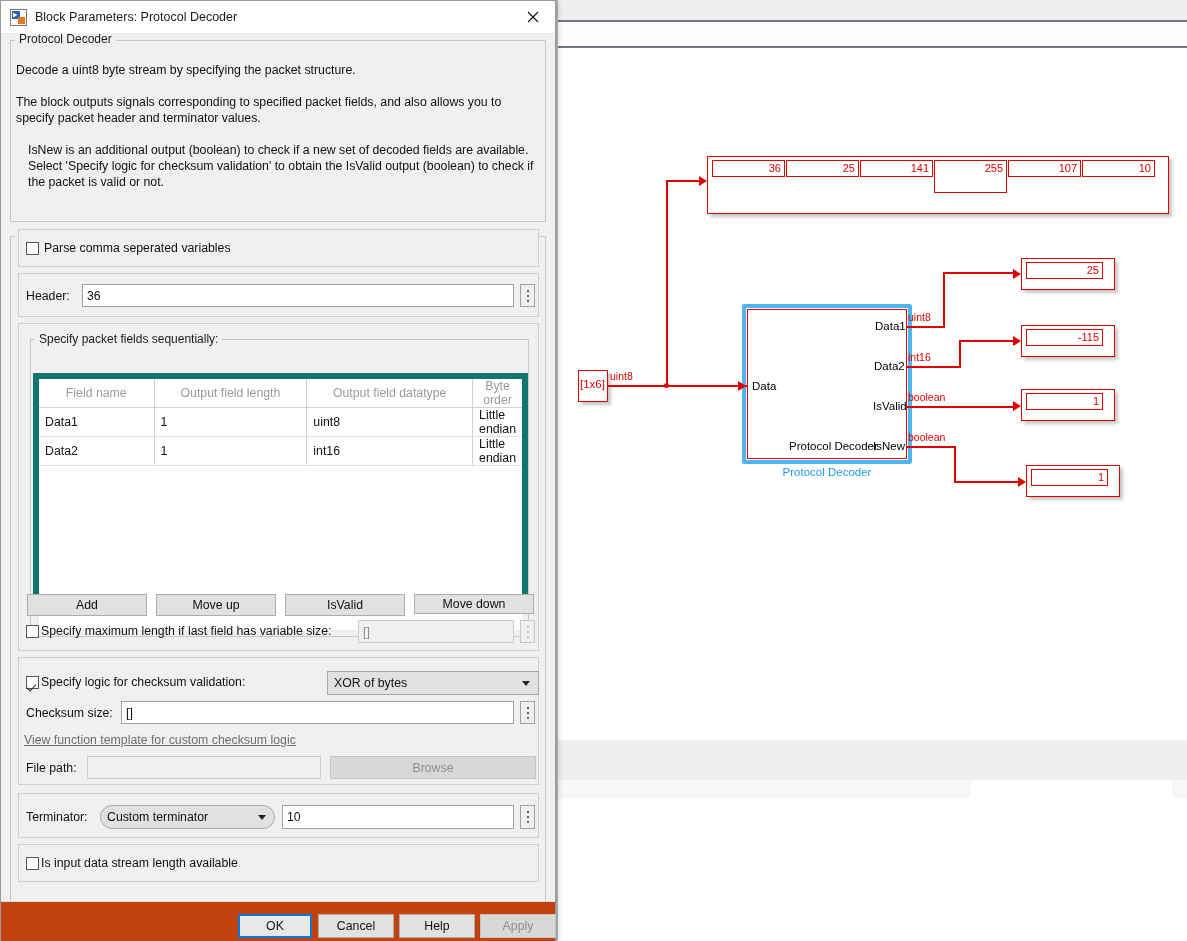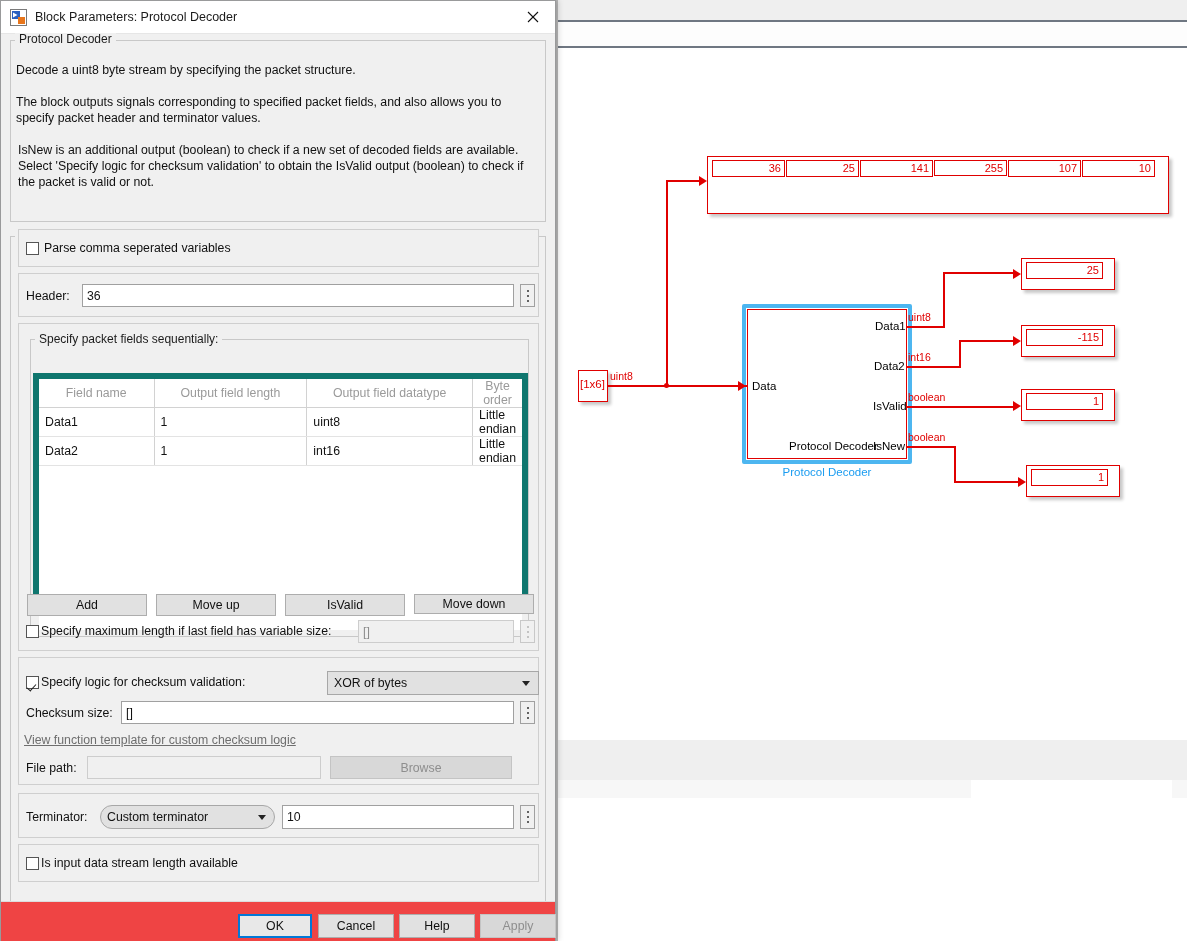--- a/index.html
+++ b/index.html
@@ -96,21 +96,21 @@
   .tbl{position:absolute;box-sizing:border-box;background:#fff;border:6px solid #0f766e;}
   .tbl table{border-collapse:collapse;width:100%;font-size:12.3px;}
   .tbl th{font-weight:normal;color:#9a9a9a;background:#fff;border-right:1px solid #d2d2d2;
           border-bottom:1px solid #d2d2d2;height:22px;padding:0 6px;text-align:center;}
   .tbl th:last-child{border-right:none;}
   .tbl td{color:#111;background:#fff;border-right:1px solid #d2d2d2;border-bottom:1px solid #e3e3e3;
           height:22px;padding:0 6px;text-align:left;}
   .tbl td:last-child{border-right:none;}
   .tbl-filler{background:#fff;}
 
-  .dlg-footer{position:absolute;left:0;top:900px;width:554px;height:39px;background:#ef4444;
+  .dlg-footer{position:absolute;left:0;top:900px;width:554px;height:39px;background:#c2410c;
               border-top:1px solid #dcdcdc;}
 </style>
 </head>
 <body>
 
 <div id="canvas">
 
   <div class="toolstrip-top"></div>
   <div class="toolstrip-mid"></div>
   <div class="canvas-area"></div>
@@ -118,21 +118,21 @@
   <div class="statusbar-2"></div>
   <div class="statusbar-3">
     
   </div>
   <div class="canvas-bottom"></div>
 
   <div class="sl-block" style="left:707px;top:156px;width:462px;height:58px;">
     <div class="sl-disp-cell" style="left:4px;top:3px;width:73px;height:17px;">36</div>
     <div class="sl-disp-cell" style="left:78px;top:3px;width:73px;height:17px;">25</div>
     <div class="sl-disp-cell" style="left:152px;top:3px;width:73px;height:17px;">141</div>
-    <div class="sl-disp-cell" style="left:226px;top:3px;width:73px;height:16px;">255</div>
+    <div class="sl-disp-cell" style="left:226px;top:3px;width:73px;height:33px;">255</div>
     <div class="sl-disp-cell" style="left:300px;top:3px;width:73px;height:17px;">107</div>
     <div class="sl-disp-cell" style="left:374px;top:3px;width:73px;height:17px;">10</div>
   </div>
 
   <div class="sl-block" style="left:578px;top:370px;width:30px;height:32px;"></div>
   <div class="sl-const-text" style="left:580px;top:378px;">[1x6]</div>
   <div class="sl-sig-label" style="left:610px;top:370px;">uint8</div>
 
   <div class="sl-selglow" style="left:742px;top:304px;width:170px;height:160px;"></div>
   <div class="sl-block" style="left:747px;top:309px;width:160px;height:150px;box-shadow:none;"></div>
@@ -214,21 +214,21 @@
     </div>
   </div>
 
   <div class="dlg-body">
 
     <div class="group" style="left:9px;top:7px;width:536px;height:182px;"></div>
     <div class="group-title" style="left:14px;top:-1px;">Protocol Decoder</div>
 
     <div class="desc" style="left:15px;top:29px;width:522px;">Decode a uint8 byte stream by specifying the packet structure.</div>
     <div class="desc" style="left:15px;top:61px;width:518px;">The block outputs signals corresponding to specified packet fields, and also allows you to specify packet header and terminator values.</div>
-    <div class="desc" style="left:17px;top:109px;width:525px;">IsNew is an additional output (boolean) to check if a new set of decoded fields are available. Select 'Specify logic for checksum validation' to obtain the IsValid output (boolean) to check if the packet is valid or not.</div>
+    <div class="desc" style="left:27px;top:109px;width:525px;">IsNew is an additional output (boolean) to check if a new set of decoded fields are available. Select 'Specify logic for checksum validation' to obtain the IsValid output (boolean) to check if the packet is valid or not.</div>
 
     <div class="group" style="left:9px;top:203px;width:536px;height:684px;"></div>
     <div class="group-title" style="left:14px;top:196px;">Parameters</div>
 
     <div class="sunken" style="left:17px;top:196px;width:521px;height:38px;"></div>
     <div class="chk" style="left:25px;top:209px;"></div>
     <div class="lbl" style="left:43px;top:208px;">Parse comma seperated variables</div>
 
     <div class="sunken" style="left:17px;top:240px;width:521px;height:44px;"></div>
     <div class="lbl" style="left:25px;top:256px;">Header:</div>
@@ -300,21 +300,21 @@
     <div class="spin3" style="left:519px;top:668px;">
         <i></i>
         <i></i>
         <i></i>
       </div>
 
     <div class="linklike" style="left:23px;top:700px;">View function template for custom checksum logic</div>
 
     <div class="lbl" style="left:25px;top:728px;">File path:</div>
     <input class="textbox disabled" style="left: 86px; top: 723px; width: 234px; height: 23px;" disabled="" value="">
-    <div class="btn disabled" style="left:329px;top:723px;width:182px;height:23px;">Browse</div>
+    <div class="btn disabled" style="left:329px;top:723px;width:206px;height:23px;">Browse</div>
 
     <div class="sunken" style="left:17px;top:760px;width:521px;height:45px;"></div>
     <div class="lbl" style="left:25px;top:777px;">Terminator:</div>
     <div class="combo" style="left:99px;top:772px;width:175px;height:24px;border-radius:12px;">
       <span>Custom terminator</span>
       <span class="caret"></span>
     </div>
     <input class="textbox" style="left: 281px; top: 772px; width: 232px; height: 24px;" value="10">
     <div class="spin3" style="left:519px;top:772px;height:24px;">
         <i></i>

